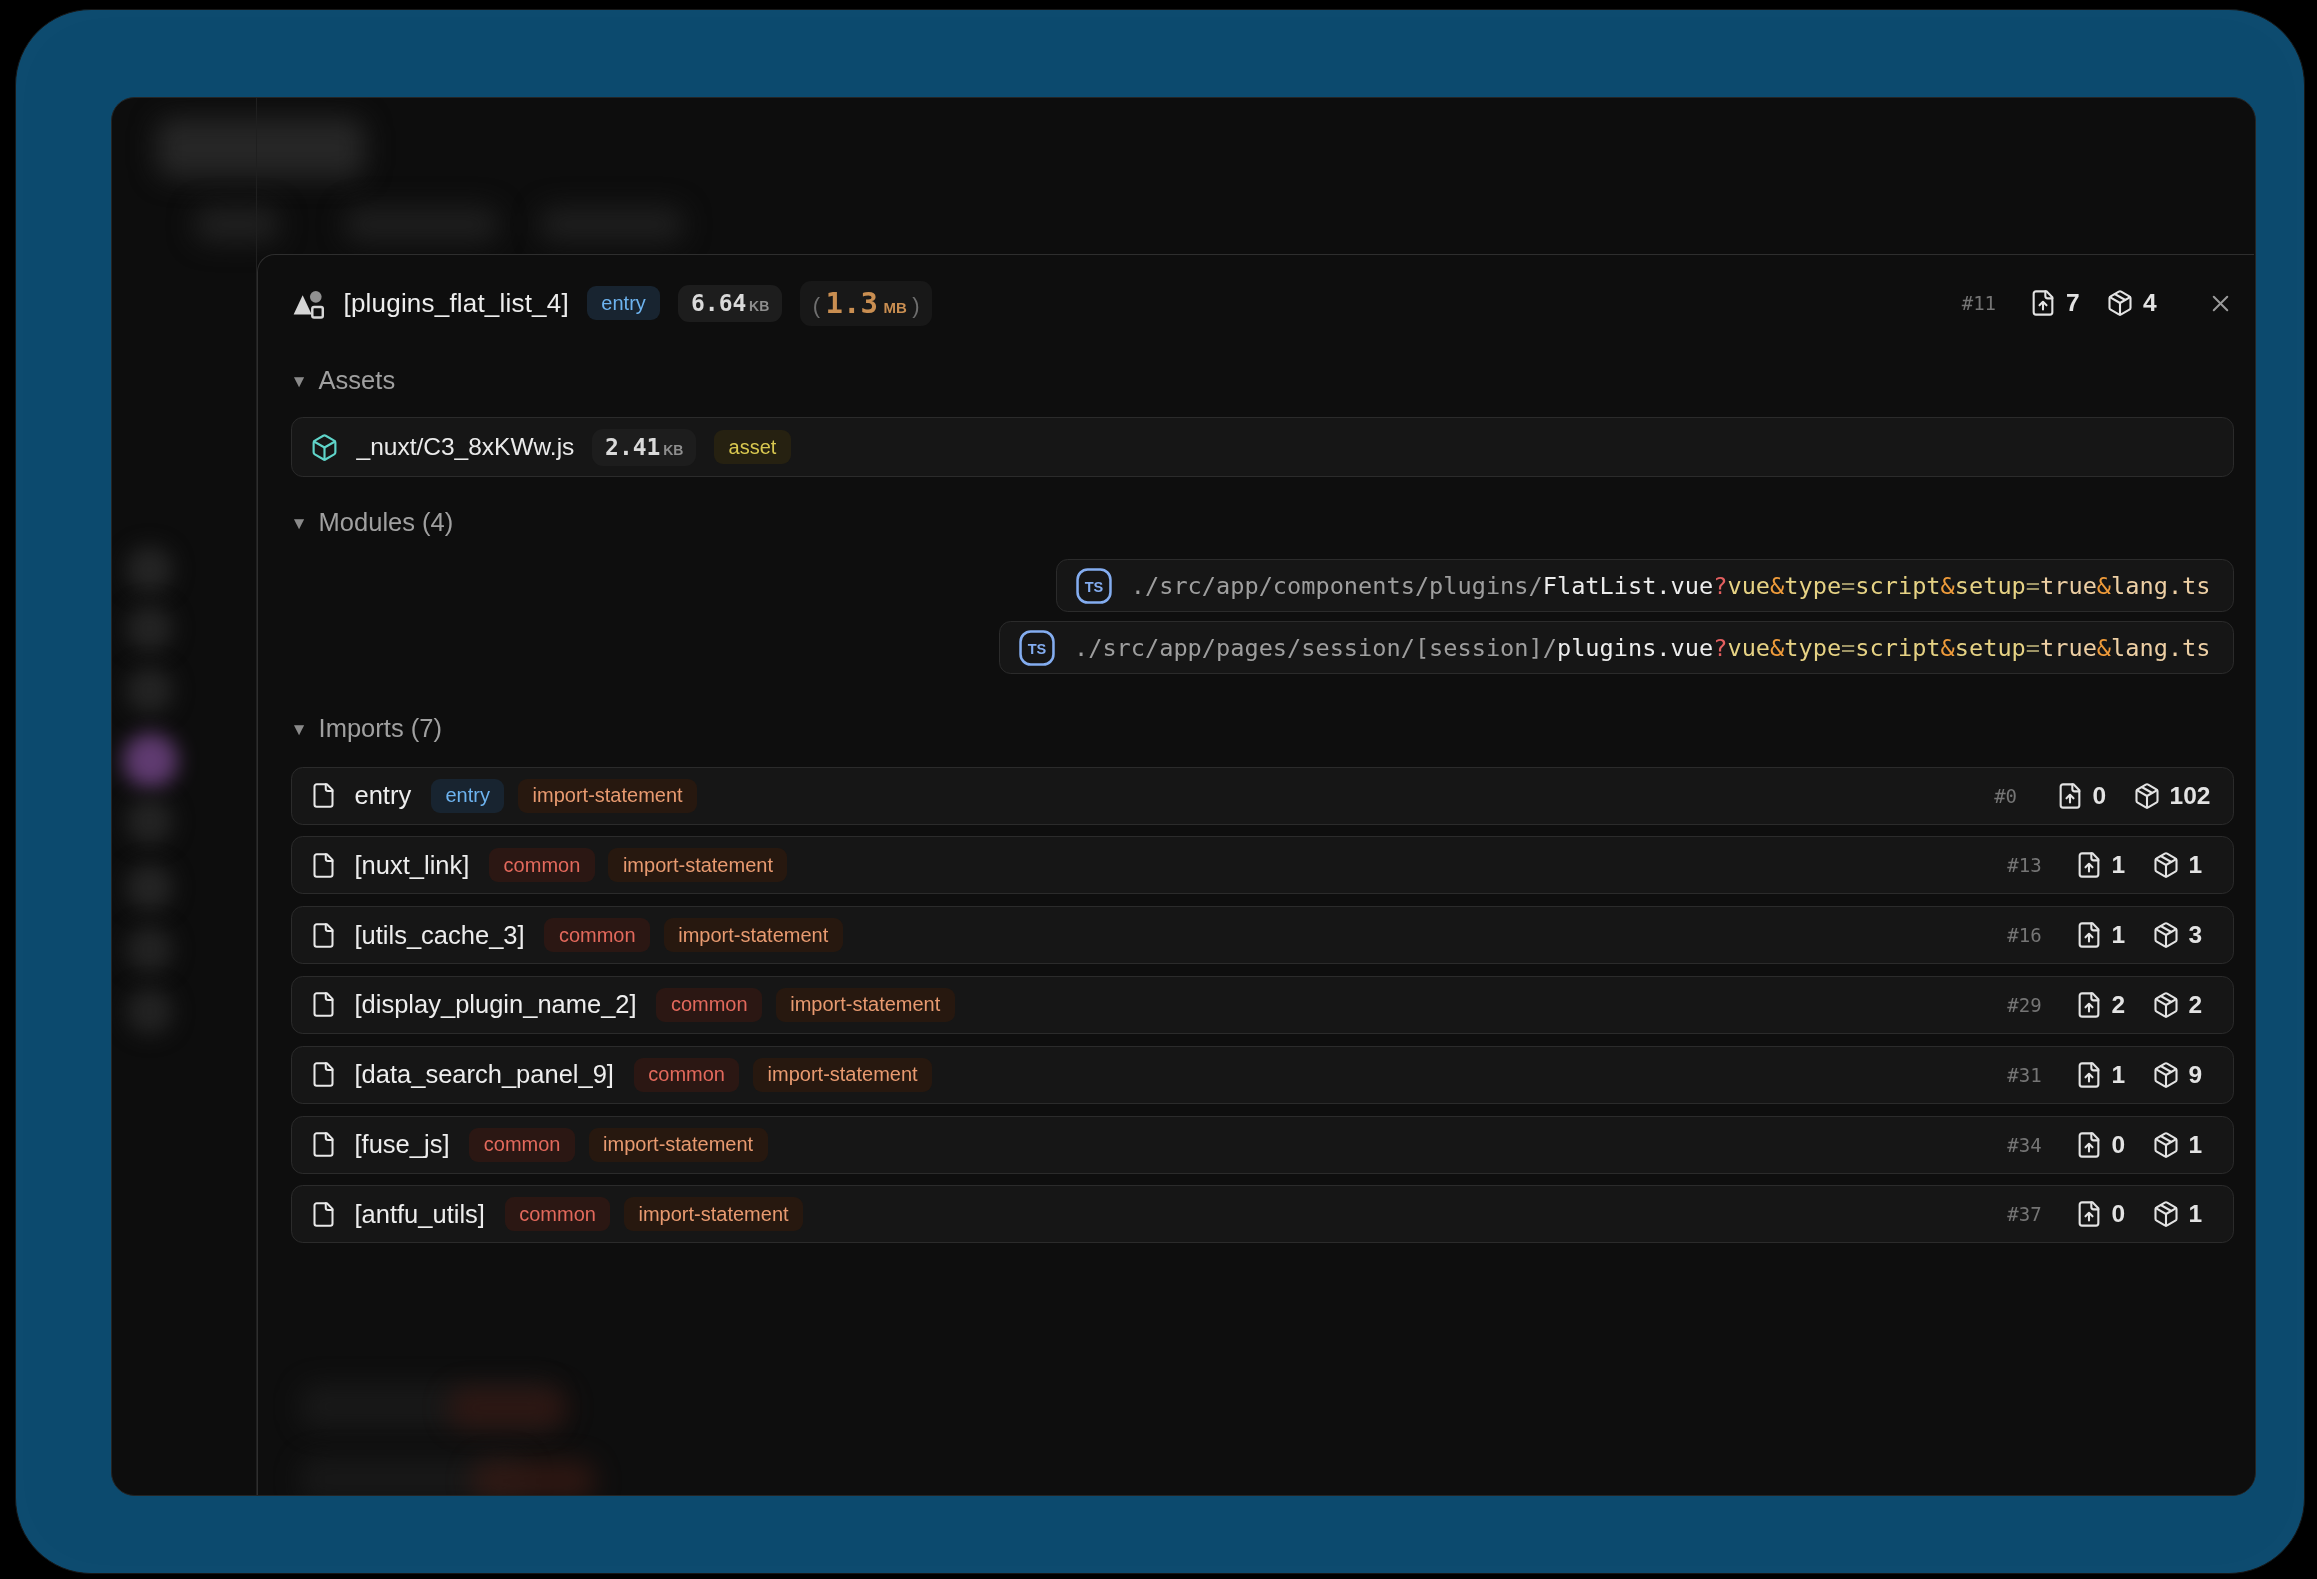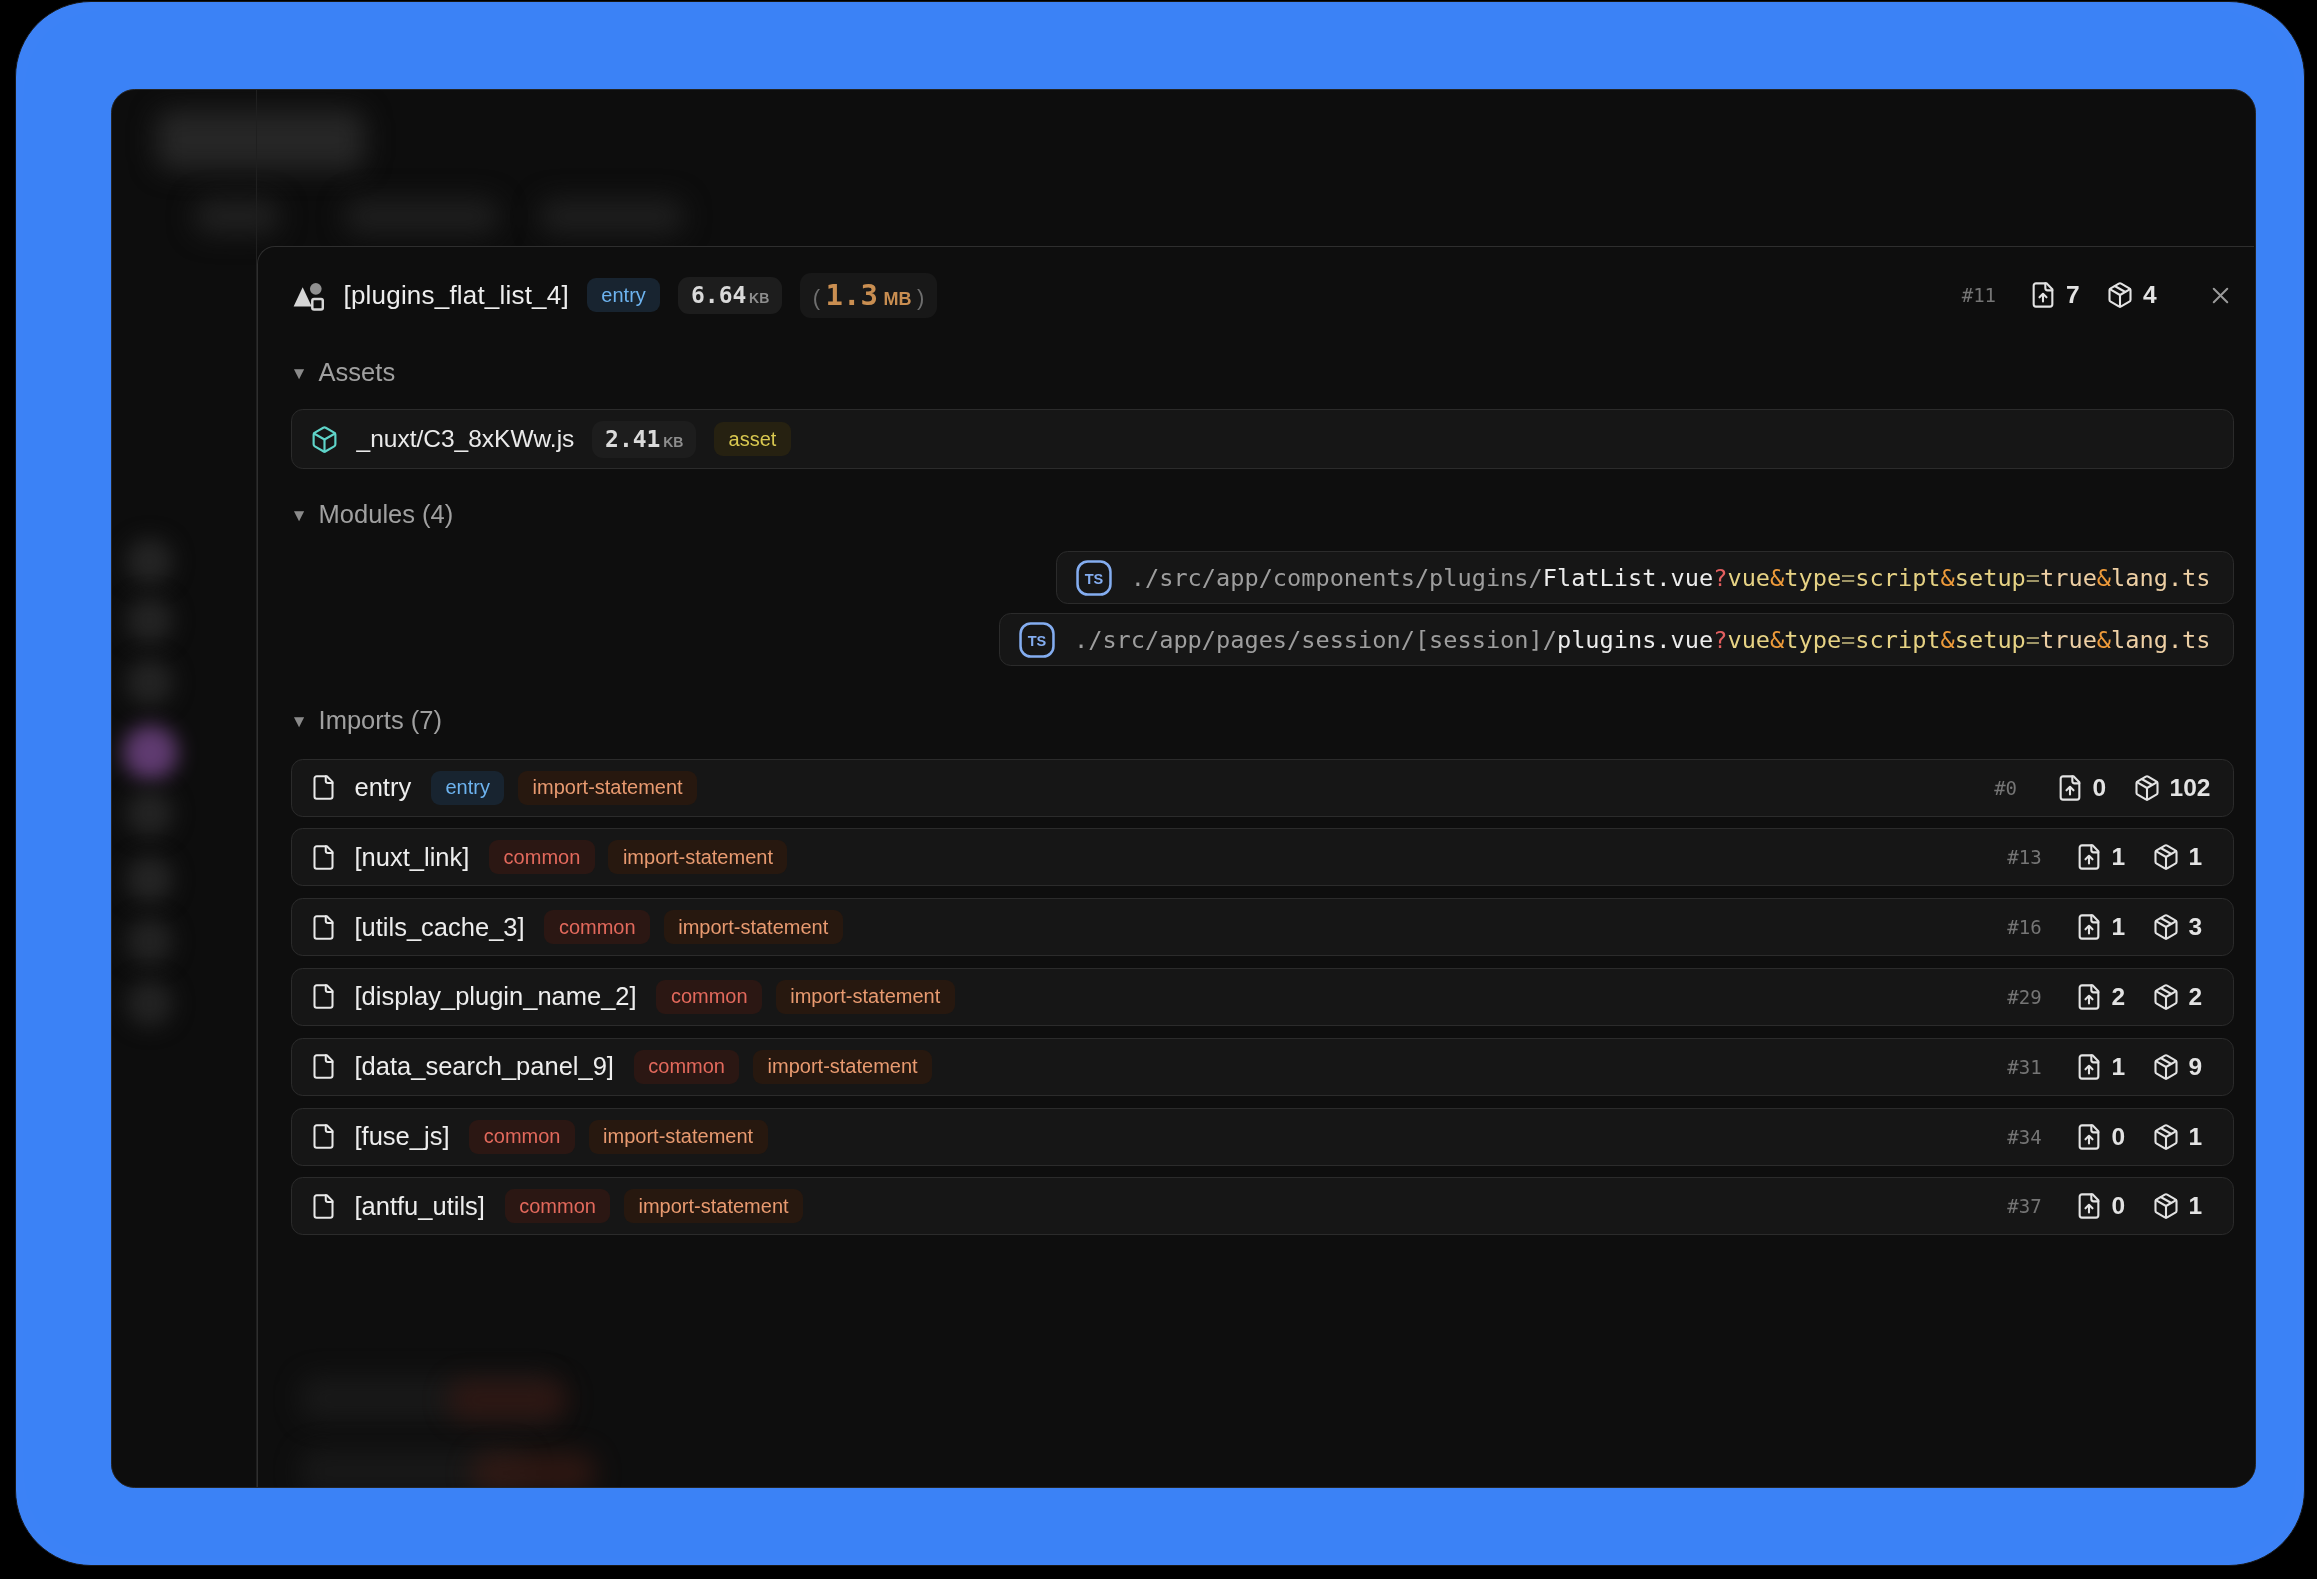--- a/index.html
+++ b/index.html
@@ -1,21 +1,21 @@
 <!DOCTYPE html>
 <html style="font-size:14.5px"><head>
 <meta charset="utf-8">
 <style>
   html,body{margin:0;padding:0;background:#000;}
   body{width:2317px;height:1579px;position:relative;overflow:hidden;
        font-family:"Liberation Sans",sans-serif;-webkit-font-smoothing:antialiased;}
 
   
-  .bezel{position:absolute;left:14.5px;top:1px;width:2288px;height:1563px;
-         border-radius:76px;background:#3b82f6;border:1.8px solid #171717;
+  .bezel{position:absolute;left:14.5px;top:9px;width:2288px;height:1563px;
+         border-radius:76px;background:#0c4a6e;border:1.8px solid #171717;
          box-shadow:inset 0 0 55px rgba(255,255,255,0.02);}
 
   
   .window{position:absolute;left:95px;top:87px;width:2143px;height:1397px;
           border-radius:23.6px;background:#0d0d0d;border:0.9px solid #242424;overflow:hidden;}
 
   
   .blob{position:absolute;filter:blur(12.7px);border-radius:16.4px;}
   .blob.circle{border-radius:50%;filter:blur(10px);}
 
@@ -34,21 +34,21 @@
   .badge-common{color:#e2695c;background:#2b1713;}
   .badge-import{color:#e89a70;background:#27180f;}
   .badge-asset{color:#d9c850;background:#262111;}
   .size-badge{display:inline-flex;align-items:baseline;background:#1d1d1d;border-radius:11px;
               padding:5.5px 12.7px;gap:2.7px;}
   .size-badge .sz-val{font-family:"DejaVu Sans Mono",monospace;font-size:23px;font-weight:700;color:#dadada;}
   .size-badge .sz-unit{font-size:14px;font-weight:700;color:#8e8e8e;}
   .size-badge.total{background:#181818;gap:5.5px;}
   .size-badge .paren{font-size:22px;color:#6e6e6e;}
   .size-badge .tot-val{font-family:"DejaVu Sans Mono",monospace;font-size:29px;font-weight:700;color:#c98e51;}
-  .size-badge .tot-unit{font-size:18px;font-weight:700;color:#c98e51;}
+  .size-badge .tot-unit{font-size:15px;font-weight:700;color:#c98e51;}
   .spacer{flex:1;}
   .chunk-id{font-family:"DejaVu Sans Mono",monospace;font-size:19px;color:#757575;min-width:64px;text-align:center;}
   .stat{display:inline-flex;align-items:center;gap:9px;}
   .stat .ic svg{width:28px;height:28px;display:block;color:#e3e3e3;}
   .stat .count{font-size:24.5px;font-weight:600;color:#e3e3e3;min-width:22px;}
   .close-btn{background:none;border:none;padding:0;margin-left:23.6px;cursor:pointer;}
   .close-btn svg{width:27px;height:27px;display:block;color:#9a9a9a;}
 
   .section-title{position:relative;z-index:2;display:flex;align-items:center;gap:11px;
                  font-size:25.5px;color:#a0a0a0;}

